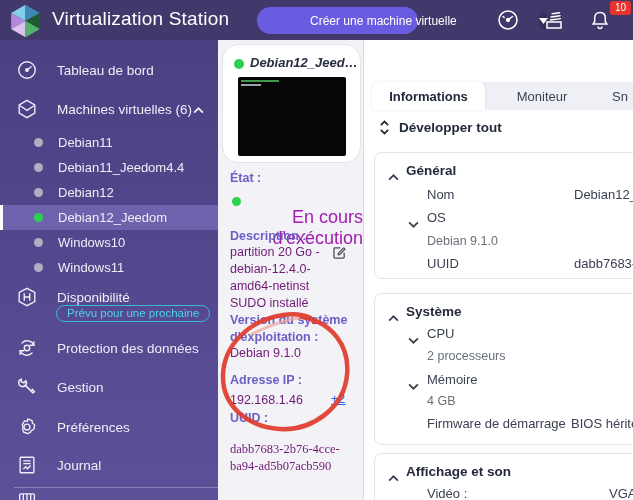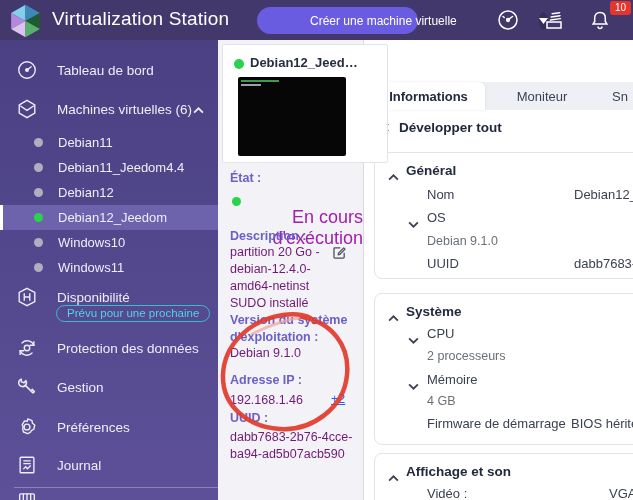--- a/index.html
+++ b/index.html
@@ -28,21 +28,21 @@
   .vm-row .dot.running { background:#2bd24b; }
   .vm-row .vm-label { position:absolute; left:58px; font-size:13px; white-space:nowrap; }
   .vm-row.selected { background:#6d62ac;text-decoration:underline; }
   .vm-row.selected::before { content:""; position:absolute; left:0; top:0; width:3px; height:100%; background:#fff; }
   .avail-badge { position:absolute; left:56px; top:265px; border:1px solid #38bcd6; color:#4ed3ea; font-size:11.5px; padding:1px 10px 2px 10px; border-radius:10px; white-space:nowrap; }
   .s-divider { position:absolute; left:14px; right:0; top:447px; height:1px; background:rgba(255,255,255,.28); }
   .s-partial-icon { position:absolute; left:16px; top:452px; color:#efedf8; }
 
   
   .vm-panel { position:absolute; left:218px; top:40px; width:146px; height:460px; background:#f2f2f7; border-right:1px solid #d9d8e4; z-index:2; }
-  .vm-card { position:absolute; left:4px; top:4px; width:166px; height:119px; background:#fff; border:1px solid #e3e3ec; border-radius:2px; }
+  .vm-card { position:absolute; left:4px; top:4px; width:139px; height:119px; background:#fff; border:1px solid #e3e3ec; border-radius:16px;font-style:italic; }
   .vm-card .t-dot { position:absolute; left:11px; top:14px; width:10px; height:10px; border-radius:50%; background:#2bd24b; }
   .vm-card .t-name { position:absolute; left:27px; top:10px; font-size:13px; font-weight:bold; color:#272e3f; white-space:nowrap; }
   .thumb { position:absolute; left:15px; top:32px; width:108px; height:79px; background:#060606; border-radius:2px; }
   .thumb .l1 { position:absolute; left:3px; top:3px; width:38px; height:2px; background:#3f9a4a; }
   .thumb .l2 { position:absolute; left:3px; top:7px; width:20px; height:2px; background:#9aa0a6; }
   .plabel { position:absolute; left:12px; color:#6c60c6; font-weight:bold; font-size:12.5px; }
   .pvalue { position:absolute; left:12px; color:#701a75; font-size:12.5px; line-height:17px; }
   .status-dot { position:absolute; left:14px; top:157px; width:9px; height:9px; border-radius:50%; background:#2bd24b; }
   .status-text { position:absolute; left:22px; top:167px; color:#a21caf; font-size:18px;text-align:right; }
   .edit-icon { position:absolute; left:113px; top:205px; color:#4a4f5a; cursor:pointer; }
@@ -252,21 +252,21 @@
   </span>
 
   <div class="plabel" style="top:272px; width:122px; white-space:normal; line-height:17px;">Version du système d'exploitation :</div>
   <div class="pvalue" style="top:305px;">Debian 9.1.0</div>
 
   <div class="plabel" style="top:333px;">Adresse IP :</div>
   <div class="pvalue" style="top:352px;">192.168.1.46</div>
   <a class="ip-more">+2</a>
 
   <div class="plabel" style="top:371px;">UUID :</div>
-  <div class="pvalue" style="top:389px; width:128px; overflow-wrap:break-word; white-space:normal;">dabb7683-2b76-4cce-ba94-ad5b07acb590</div>
+  <div class="pvalue" style="top:401px; width:128px; overflow-wrap:break-word; white-space:normal;font-family:Liberation Serif, serif;">dabb7683-2b76-4cce-ba94-ad5b07acb590</div>
 </div>
 
 <div class="main">
 
   <div class="tabstrip">
     <div class="tab active">
         <span>Informations</span>
       </div>
     <div class="tab t2">
         <span>Moniteur</span>

